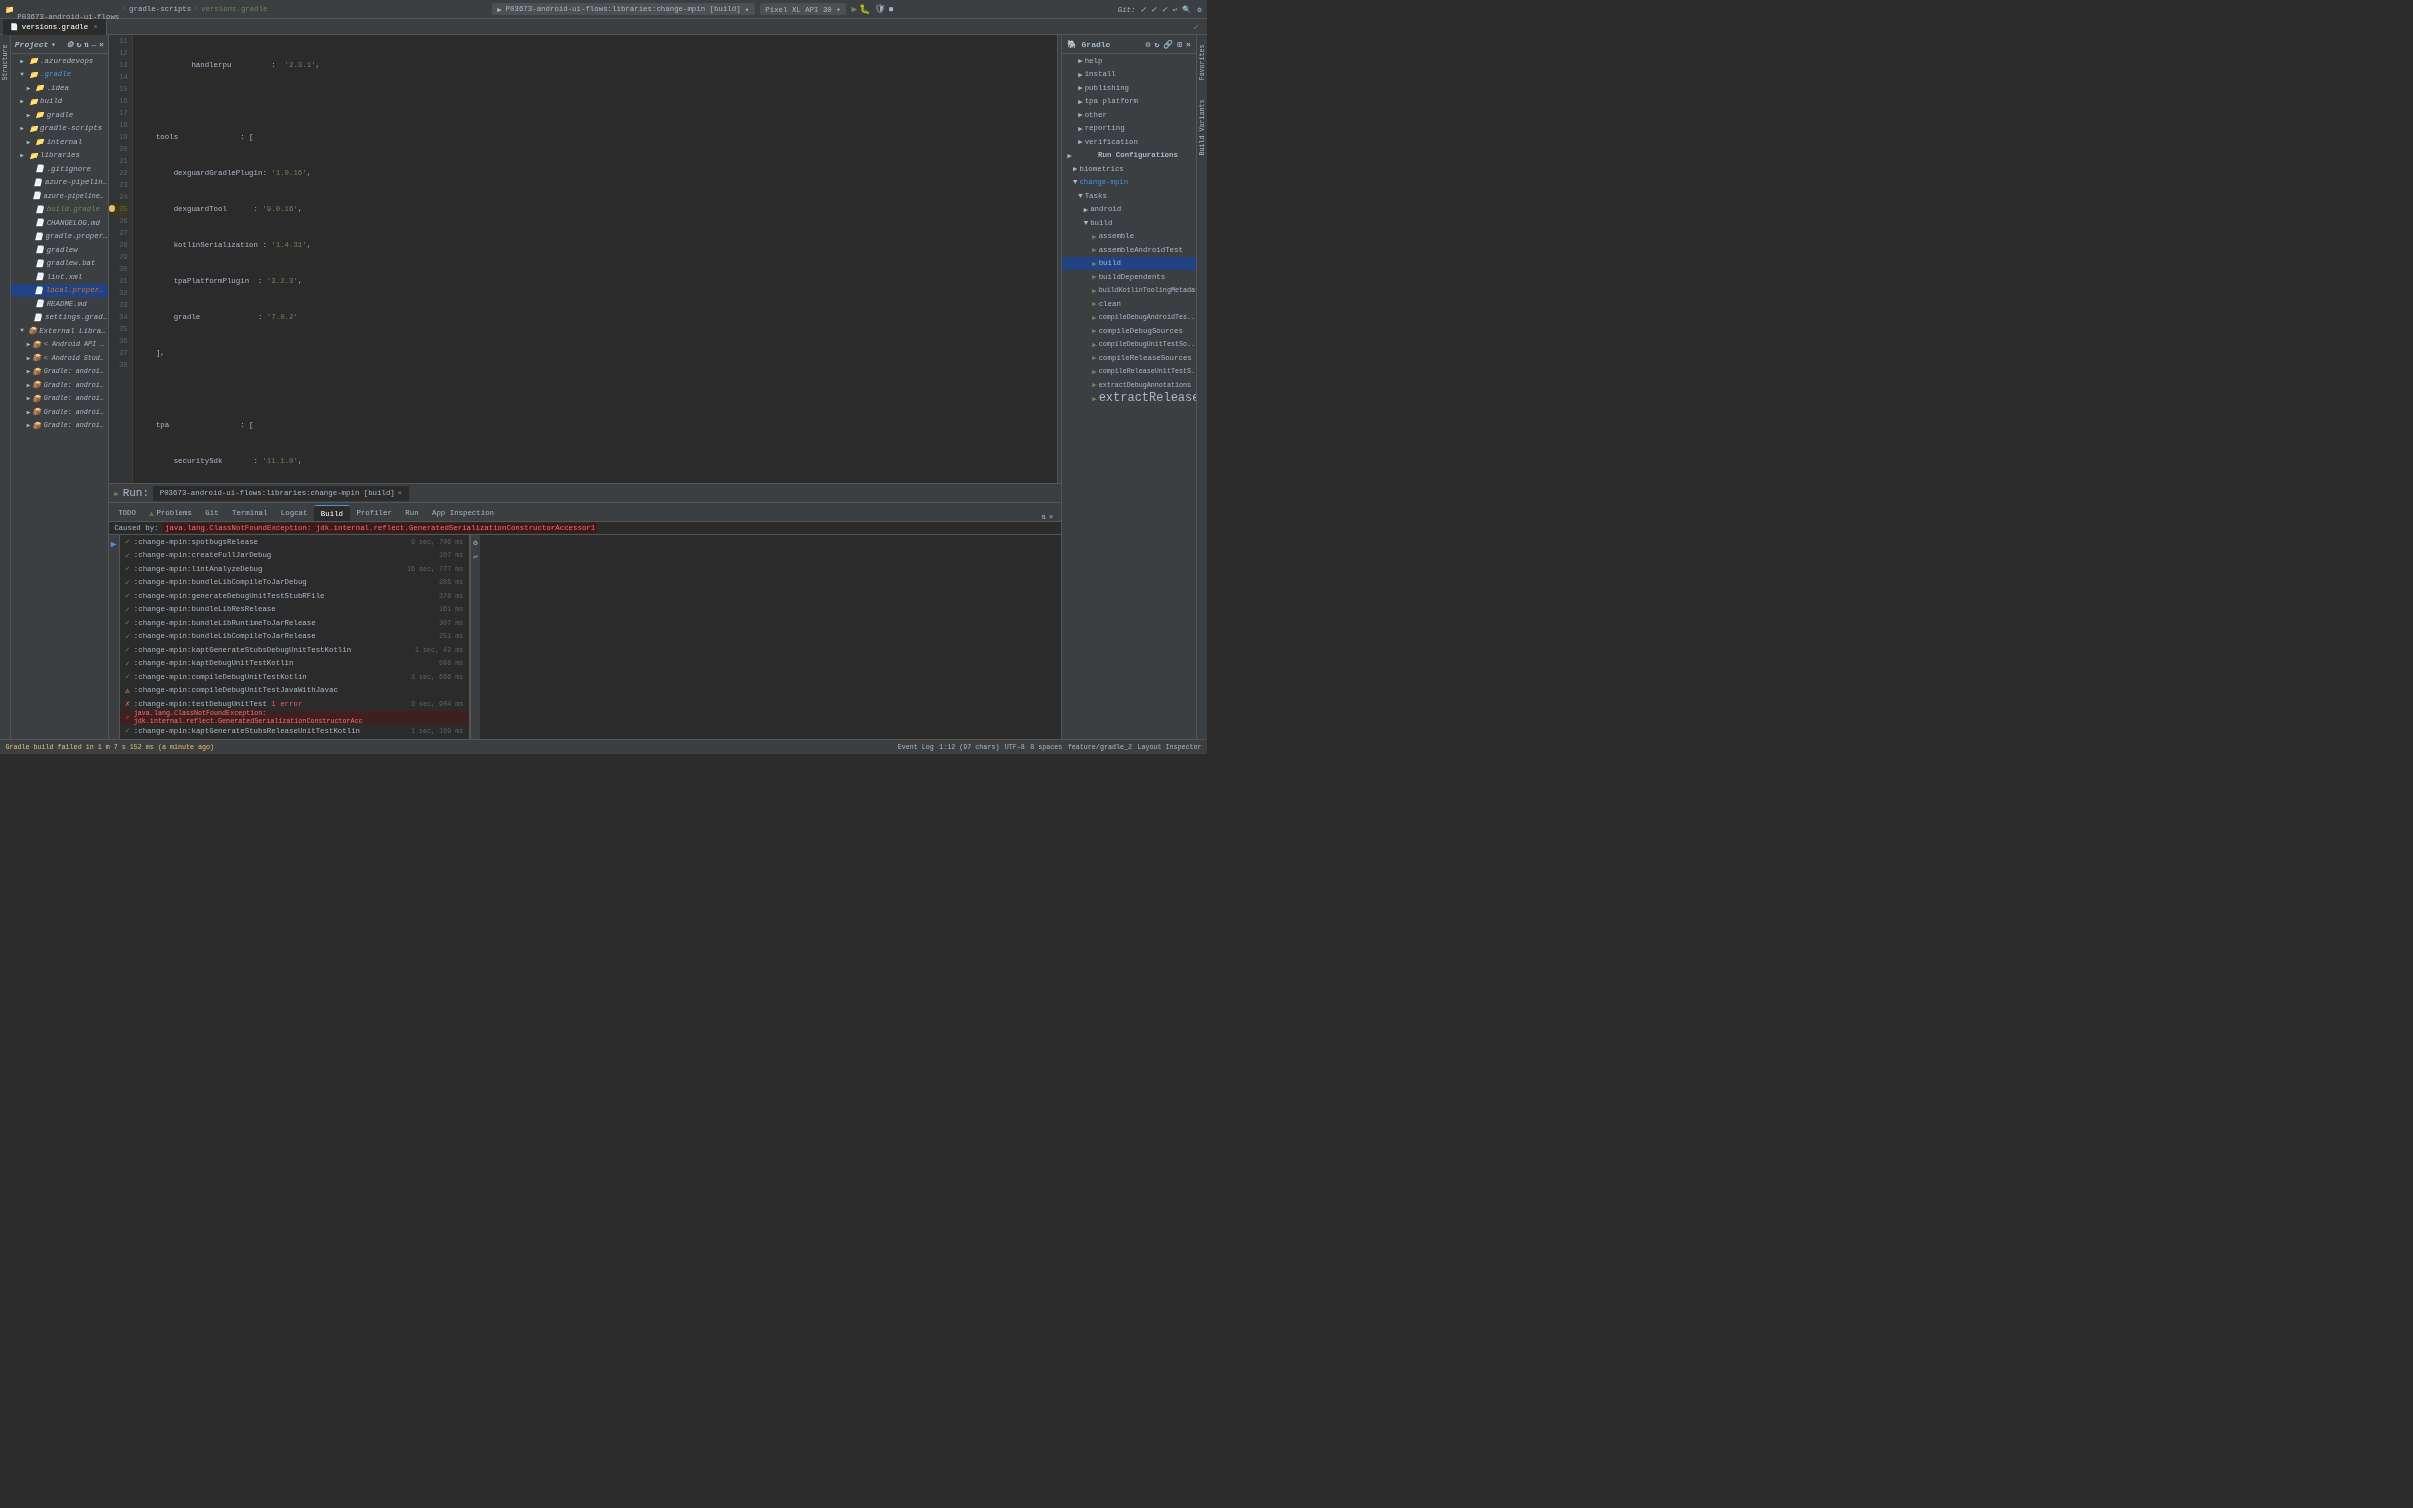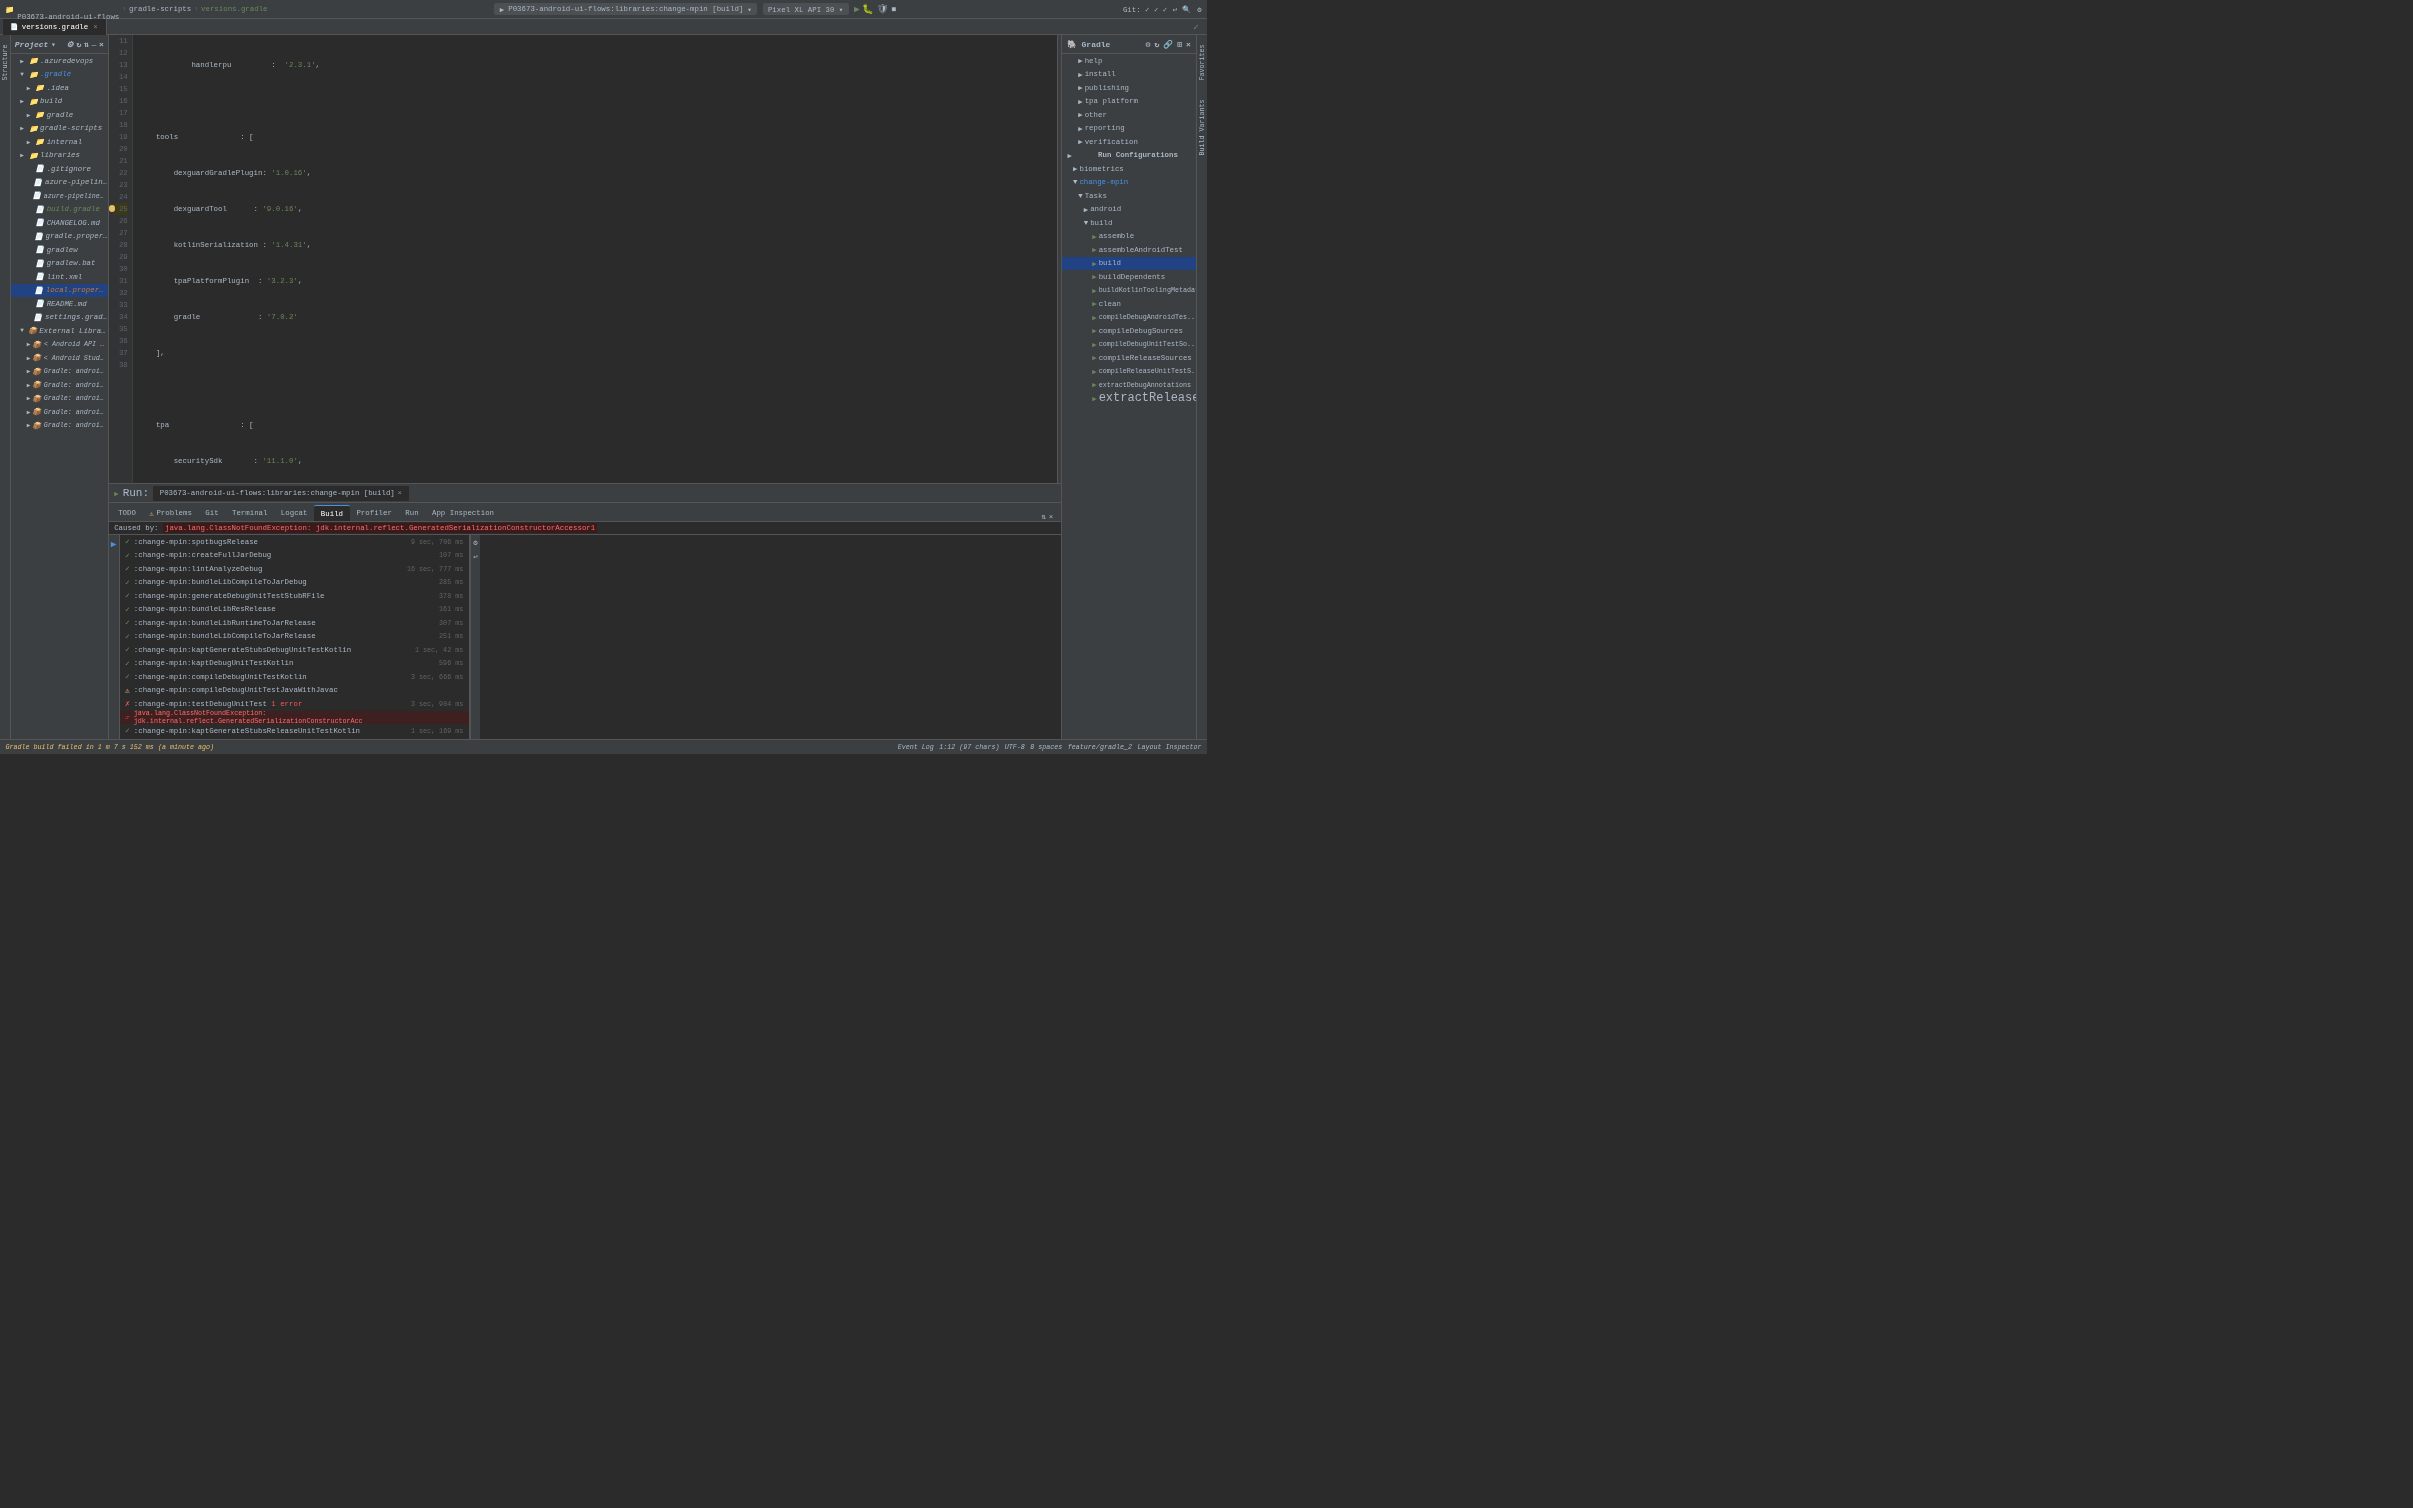--- a/index.html
+++ b/index.html
@@ -192,21 +192,20 @@
     .status-bar {
       height: 15px;
       background: #3c3f41;
       border-top: 0.7px solid #555;
       display: flex;
       align-items: center;
       padding: 0 5.4px;
       gap: 23px;
       font-size: 6.7px;
       color: #a9b7c6;
-      font-style: italic;
     }
     .status-left { display: flex; align-items: center; gap: 5.4px; flex: 1; }
     .status-right { display: flex; align-items: center; gap: 5.4px; }
     .build-run-bar {
       height: 19px;
       background: #3c3f41;
       display: flex;
       align-items: center;
       padding: 0 5.4px;
       gap: 4px;
@@ -289,21 +288,21 @@
     <span style="background:#4c5052;border-radius:2px;padding:1.3px 5.4px;font-size:7.4px;cursor:pointer;color:#a9b7c6;">Pixel XL API 30 ▾</span>
 
     <div class="run-controls">
       <span class="run-btn">▶</span>
       <span style="color:#a9b7c6;font-size:9.4px;cursor:pointer;">🐛</span>
       <span style="color:#a9b7c6;font-size:9.4px;cursor:pointer;">🛡</span>
       <span class="stop-btn">⏹</span>
     </div>
     <div style="flex:1;"></div>
 
-    <span style="color:#a9b7c6;cursor:pointer;font-size:7.4px;">Git: ✓ ✓ ✓</span>
+    <span style="color:#a9b7c6;cursor:pointer;font-size:7.4px;font-style:italic;">Git: ✓ ✓ ✓</span>
     <span style="color:#a9b7c6;cursor:pointer;">↩</span>
     <span style="color:#a9b7c6;cursor:pointer;">🔍</span>
     <span style="color:#a9b7c6;cursor:pointer;">⚙</span>
   </div>
 
   <div class="tab-bar">
     <div class="tab active">
       <span style="font-size:6.7px;">📄</span>
       <span>versions.gradle</span>
       <span class="close-btn">×</span>

